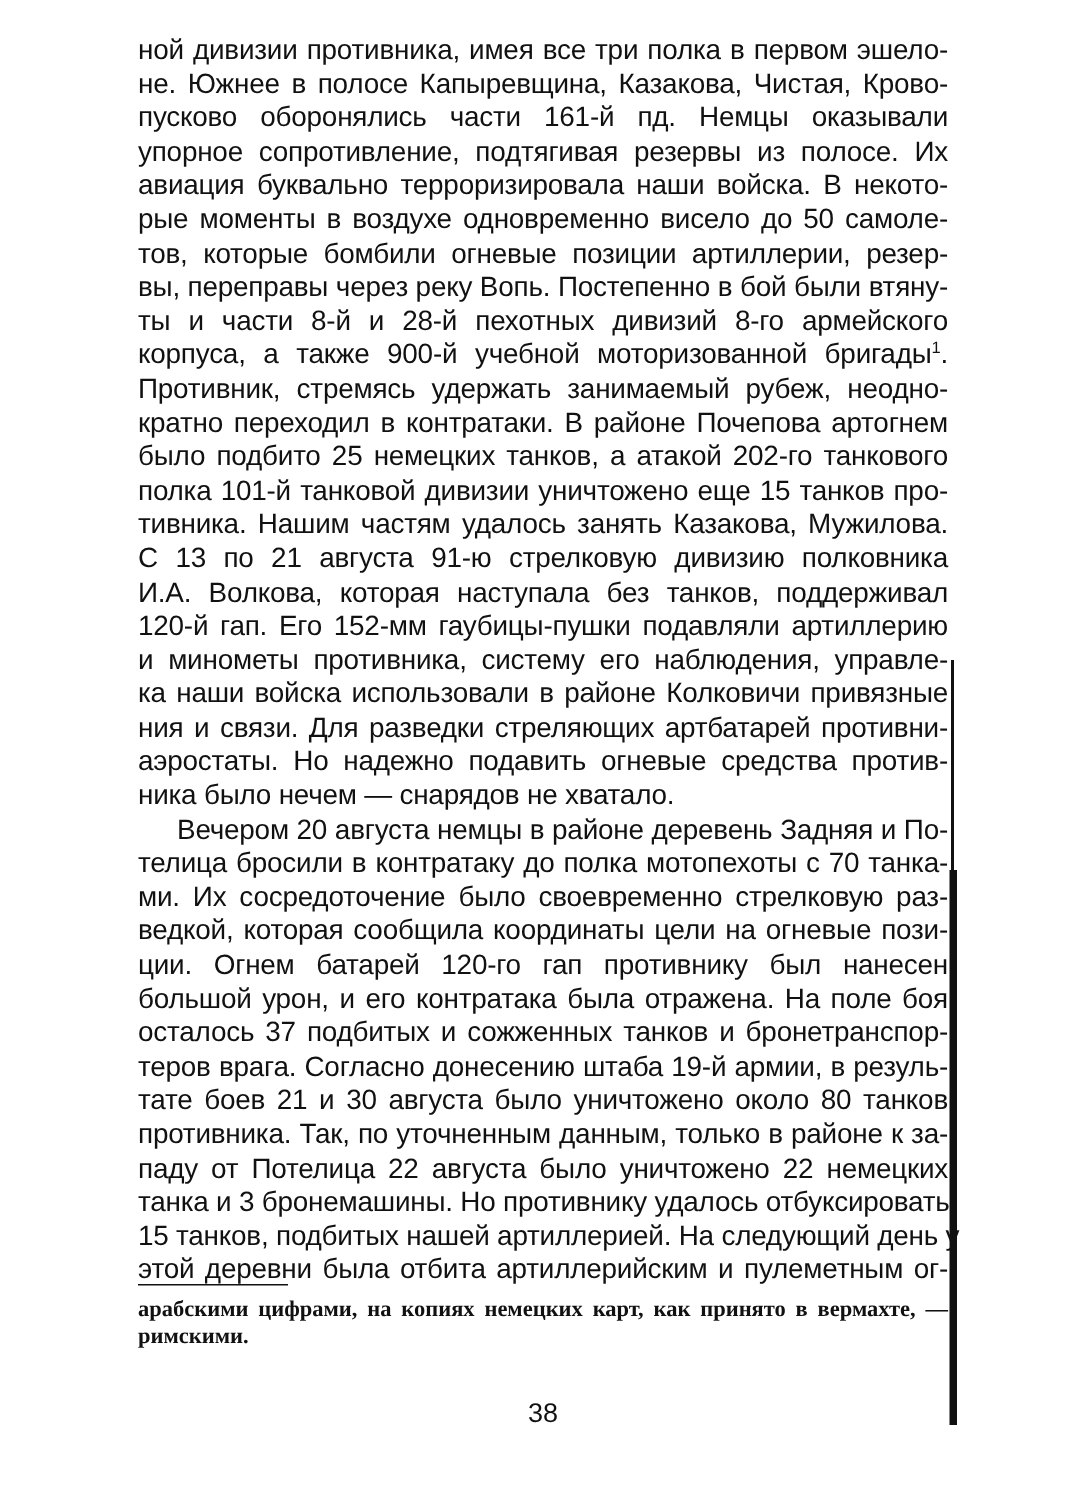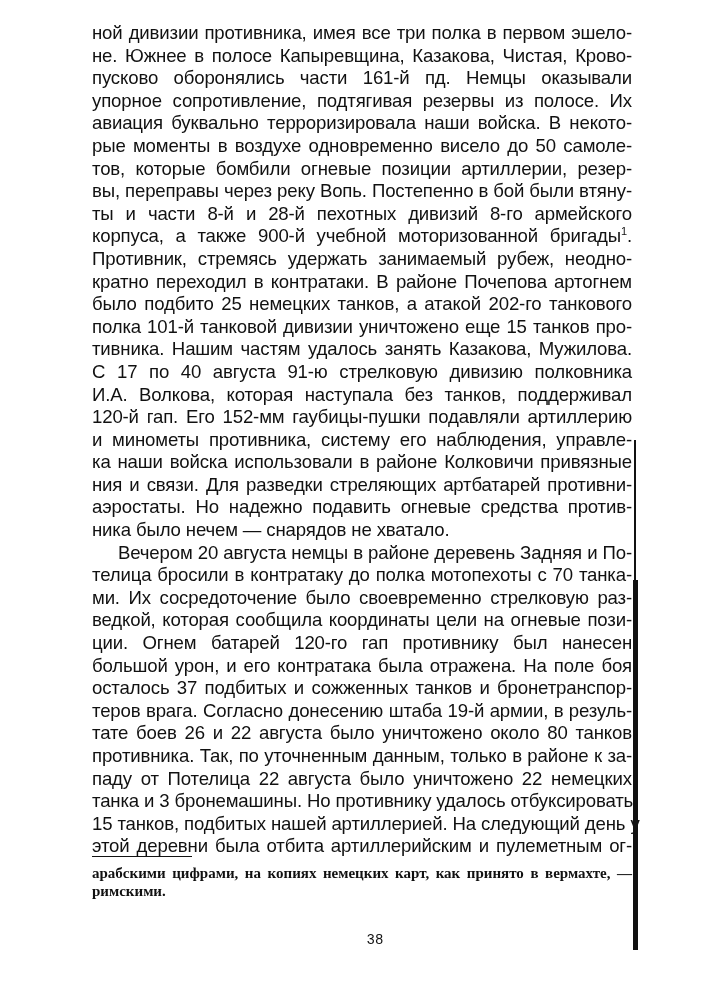--- a/index.html
+++ b/index.html
@@ -72,26 +72,26 @@
       padding-left: 26px;
     }
     .footnote sup {
       font-size: 10px;
       vertical-align: 6px;
       line-height: 0;
       font-weight: bold;
     }
     .page-number {
       position: absolute;
-      left: 353px;
+      left: 340px;
       top: 932px;
       width: 44px;
       text-align: center;
-      font-family: Liberation Mono, monospace;
-      font-size: 14px;
+      font-family: Liberation Sans, sans-serif;
+      font-size: 18px;
     }
     .scan-edge {
       position: absolute;
       background: #111111;
     }
     .scan-edge.thin {
       left: 634px;
       top: 440px;
       width: 1.5px;
       height: 40px;
@@ -123,37 +123,37 @@
     <span class="line">рые моменты в воздухе одновременно висело до 50 самоле-</span>
     <span class="line">тов, которые бомбили огневые позиции артиллерии, резер-</span>
     <span class="line">вы, переправы через реку Вопь. Постепенно в бой были втяну-</span>
     <span class="line">ты и части 8-й и 28-й пехотных дивизий 8-го армейского</span>
     <span class="line"><span>корпуса, а также 900-й учебной моторизованной бригады</span><sup class="fnref">1</sup><span>.</span></span>
     <span class="line">Противник, стремясь удержать занимаемый рубеж, неодно-</span>
     <span class="line">кратно переходил в контратаки. В районе Почепова артогнем</span>
     <span class="line">было подбито 25 немецких танков, а атакой 202-го танкового</span>
     <span class="line">полка 101-й танковой дивизии уничтожено еще 15 танков про-</span>
     <span class="line">тивника. Нашим частям удалось занять Казакова, Мужилова.</span>
-    <span class="line">С 17 по 40 августа 91-ю стрелковую дивизию полковника</span>
+    <span class="line">С 13 по 21 августа 91-ю стрелковую дивизию полковника</span>
     <span class="line">И.А. Волкова, которая наступала без танков, поддерживал</span>
     <span class="line">120-й гап. Его 152-мм гаубицы-пушки подавляли артиллерию</span>
     <span class="line">и минометы противника, систему его наблюдения, управле-</span>
     <span class="line">ка наши войска использовали в районе Колковичи привязные</span>
     <span class="line">ния и связи. Для разведки стреляющих артбатарей противни-</span>
     <span class="line">аэростаты. Но надежно подавить огневые средства против-</span>
     <span class="line last">ника было нечем — снарядов не хватало.</span>
     <span class="line indent">Вечером 20 августа немцы в районе деревень Задняя и По-</span>
     <span class="line">телица бросили в контратаку до полка мотопехоты с 70 танка-</span>
     <span class="line">ми. Их сосредоточение было своевременно стрелковую раз-</span>
     <span class="line">ведкой, которая сообщила координаты цели на огневые пози-</span>
     <span class="line">ции. Огнем батарей 120-го гап противнику был нанесен</span>
     <span class="line">большой урон, и его контратака была отражена. На поле боя</span>
     <span class="line">осталось 37 подбитых и сожженных танков и бронетранспор-</span>
     <span class="line">теров врага. Согласно донесению штаба 19-й армии, в резуль-</span>
-    <span class="line">тате боев 26 и 22 августа было уничтожено около 80 танков</span>
+    <span class="line">тате боев 21 и 30 августа было уничтожено около 80 танков</span>
     <span class="line">противника. Так, по уточненным данным, только в районе к за-</span>
     <span class="line">паду от Потелица 22 августа было уничтожено 22 немецких</span>
     <span class="line">танка и 3 бронемашины. Но противнику удалось отбуксировать</span>
     <span class="line">15 танков, подбитых нашей артиллерией. На следующий день у</span>
     <span class="line">этой деревни была отбита артиллерийским и пулеметным ог-</span>
   </div>
 
   <div class="footnote-rule"></div>
 
   <div class="footnote">

